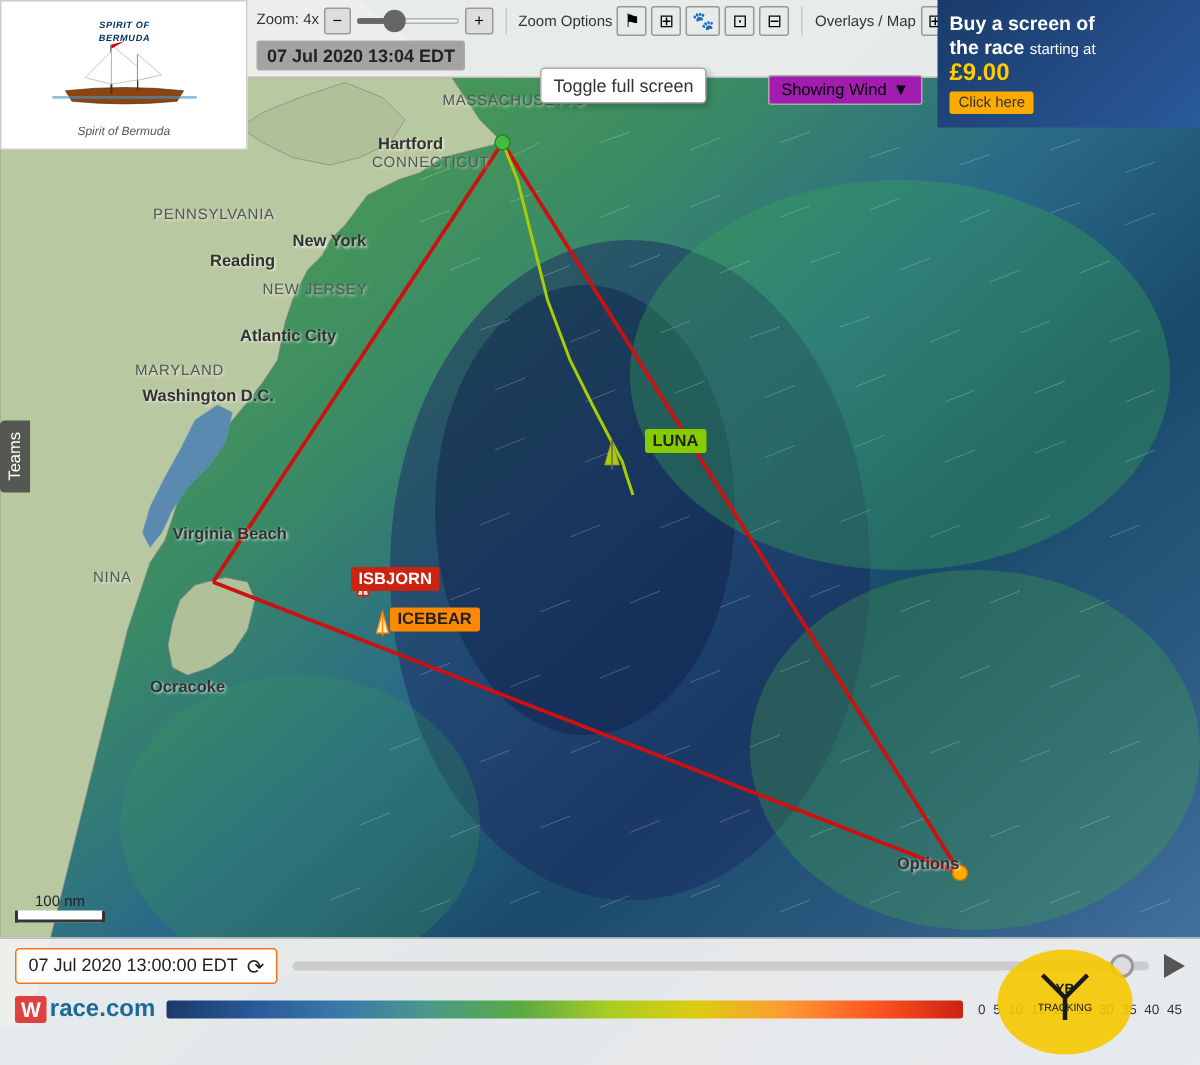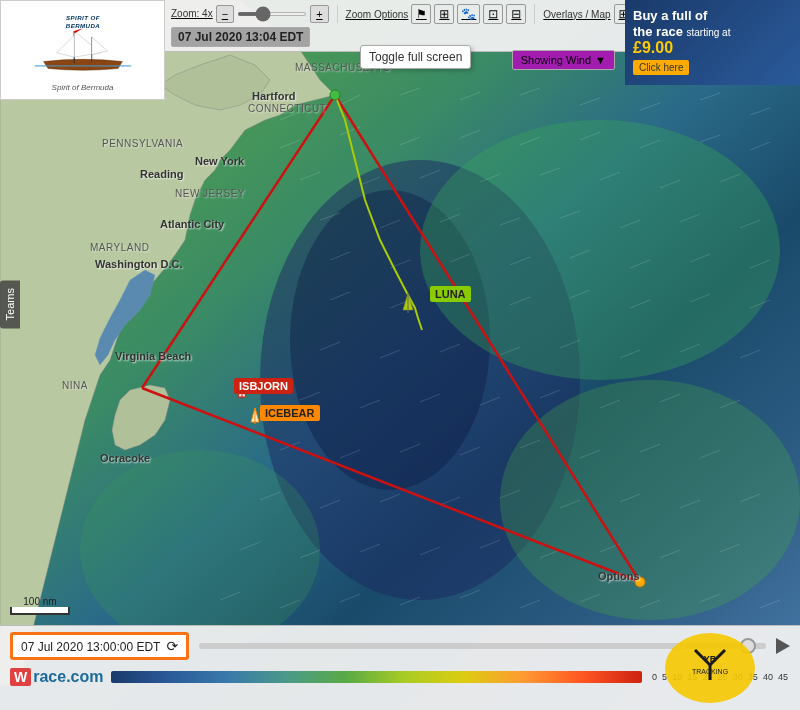--- a/index.html
+++ b/index.html
@@ -59,21 +59,20 @@
       display: flex;
       flex-direction: column;
       gap: 3px;
     }
 
     #controls-row1 {
       display: flex;
       align-items: center;
       gap: 8px;
       flex-wrap: nowrap;
-      text-decoration: underline;
     }
 
     .ctrl-group {
       display: flex;
       align-items: center;
       gap: 3px;
       border-right: 1px solid #ccc;
       padding-right: 8px;
     }
 
@@ -256,27 +255,27 @@
 
     #bottom-row1 {
       display: flex;
       align-items: center;
       padding: 6px 10px;
       gap: 10px;
     }
 
     #time-display {
       background: white;
-      border: 3px solid #f97316;
+      border: 1px solid #f97316;
       border-radius: 3px;
       padding: 3px 8px;
       font-size: 12px;
       color: #222;
       display: flex;
-      align-items: flex-end;
+      align-items: flex-start;
       gap: 6px;
     }
 
     #time-icon {
       font-size: 14px;
       cursor: pointer;
     }
 
     #timeline-container {
       flex: 1;
@@ -651,21 +650,21 @@
         <button class="icon-btn">🌐</button>
       </div>
     </div>
     <div id="controls-row2">
       <div id="datetime-display">07 Jul 2020 13:04 EDT</div>
     </div>
   </div>
 
   <div id="ad-box">
     <div id="ad-title">
-      <span>Buy a full of</span><br>
+      <span>Buy a screen of</span><br>
       <span>the race</span>
       <span style="font-size:10px;font-weight:normal;">starting at</span>
     </div>
     <div id="ad-price">£9.00</div>
     <div id="ad-click">Click here</div>
   </div>
 </div>
 
 <div id="tooltip-box">
   <span>Toggle full screen</span>

